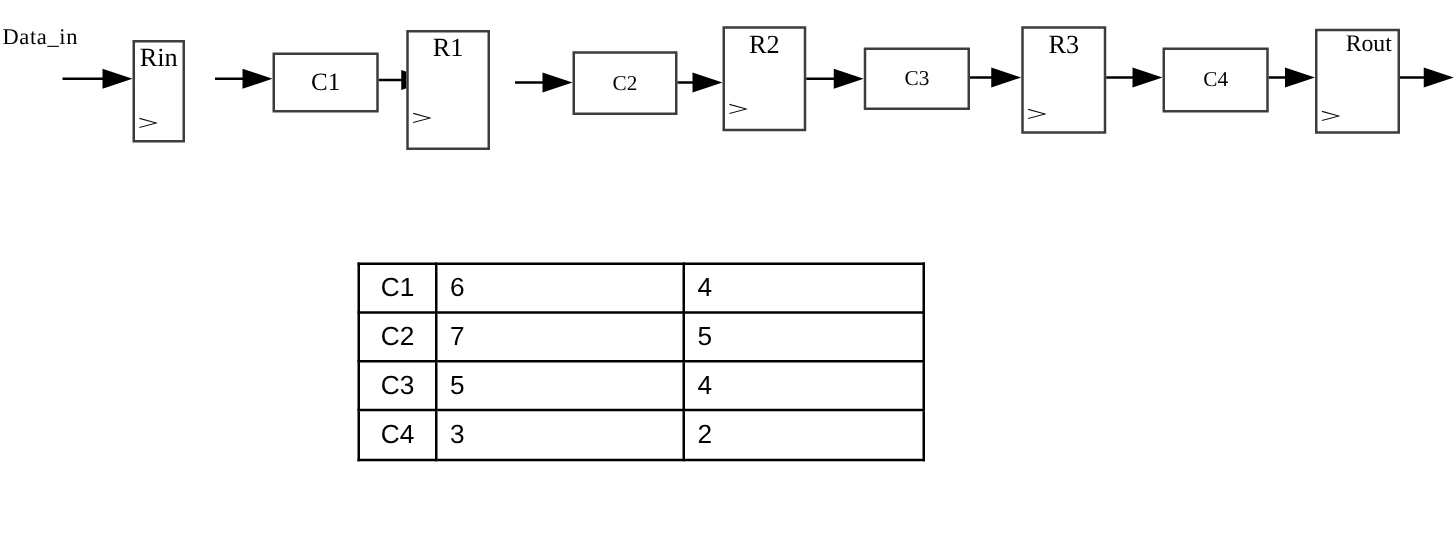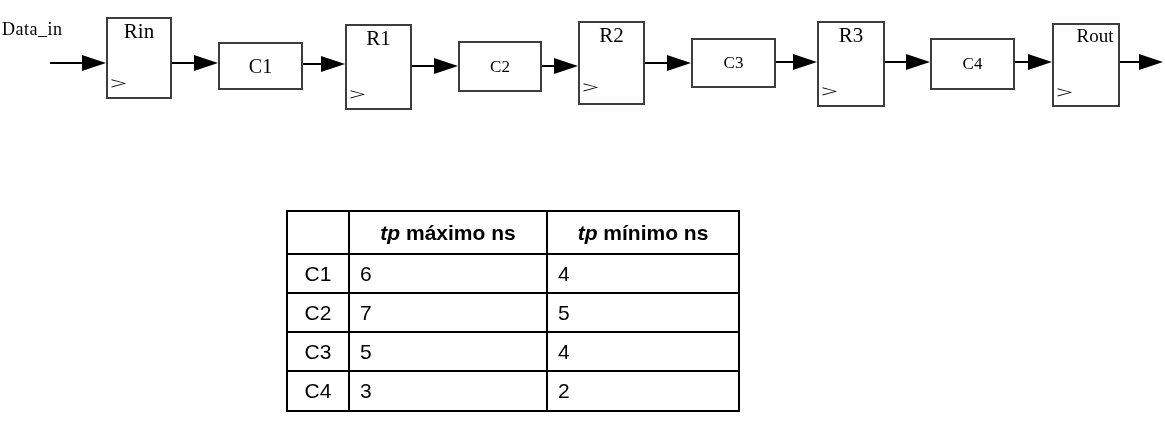--- a/index.html
+++ b/index.html
@@ -66,40 +66,40 @@
 
   <div>
 
     <div class="datain">Data_in</div>
 
     <div class="arrow" style="left:50px;top:63px;width:56px;">
       <span class="shaft"></span>
       <span class="head"></span>
     </div>
 
-    <div class="register" style="left:106px;top:17px;width:66px;height:82px;">
+    <div class="register" style="left:106px;top:32px;width:42px;height:82px;">
       <span class="reg-label">Rin</span>
       <span class="clock">&gt;</span>
     </div>
 
     <div class="arrow" style="left:172px;top:63px;width:46px;">
       <span class="shaft"></span>
       <span class="head"></span>
     </div>
 
     <div class="comb" style="left:218px;top:42px;width:85px;height:48px;font-size:20px;">
       <span>C1</span>
     </div>
 
     <div class="arrow" style="left:303px;top:64px;width:42px;">
       <span class="shaft"></span>
       <span class="head"></span>
     </div>
 
-    <div class="register" style="left:345px;top:24px;width:67px;height:86px;">
+    <div class="register" style="left:325px;top:24px;width:67px;height:96px;">
       <span class="reg-label">R1</span>
       <span class="clock" style="top:60px;">&gt;</span>
     </div>
 
     <div class="arrow" style="left:412px;top:66px;width:46px;">
       <span class="shaft"></span>
       <span class="head"></span>
     </div>
 
     <div class="comb" style="left:458px;top:41px;width:84px;height:51px;font-size:17px;">
@@ -161,25 +161,20 @@
 
   </div>
 
   <table class="timing-table">
     <colgroup>
       <col style="width:62px;">
         <col style="width:198px;">
         <col style="width:192px;">
     </colgroup>
     <tbody>
-        <tr style="height:43px;">
-      <th></th>
-      <th><span class="tp">tp</span><span> máximo ns</span></th>
-      <th><span class="tp">tp</span><span> mínimo ns</span></th>
-    </tr>
     <tr style="height:39px;">
       <td class="rowlabel">C1</td>
       <td class="val">6</td>
       <td class="val">4</td>
     </tr>
     <tr style="height:39px;">
       <td class="rowlabel">C2</td>
       <td class="val">7</td>
       <td class="val">5</td>
     </tr>

